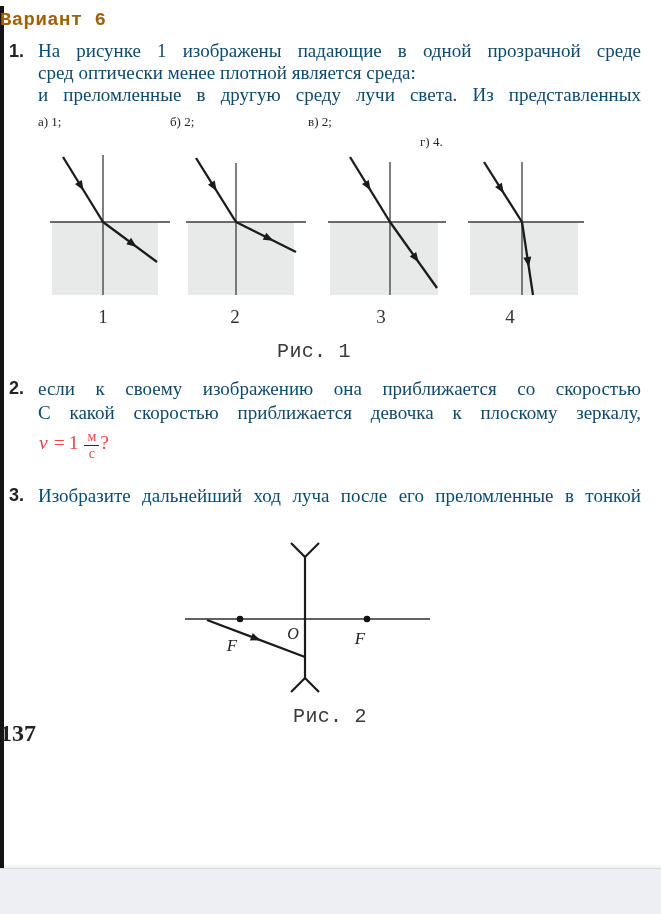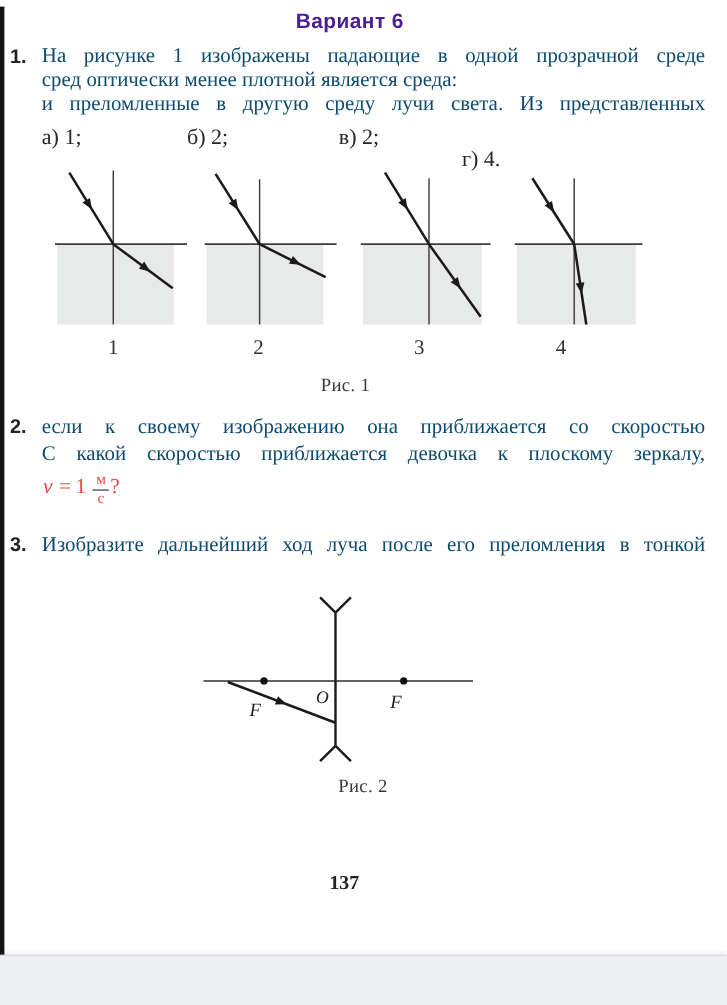--- a/index.html
+++ b/index.html
@@ -3,60 +3,60 @@
 <meta charset="utf-8">
 <style>
   * { margin:0; padding:0; box-sizing:border-box; }
   html,body { width:661px; height:914px; }
   body { background:#ffffff; font-family:"Liberation Serif", serif; color:#262626;
          position:relative; overflow:hidden; }
   .abs { position:absolute; }
 
   .left-strip { left:0; top:6px; width:4px; height:868px; background:#141414; }
 
-  .title { top:9px; left:0; width:636px; text-align:center;
-           font-family:Liberation Sans, sans-serif; font-weight:600; font-size:19px;
-           color:#4c1d95; letter-spacing:.4px; }
+  .title { top:9px; left:0; width:636px; 
+           font-family:Liberation Mono, monospace; font-weight:600; font-size:19px;
+           color:#a16207; letter-spacing:.4px; }
 
   .qnum { left:9px; width:28px; font-family:"Liberation Sans",sans-serif;
           font-weight:bold; font-size:18px; color:#222; }
   .qnum.n1 { top:41px; } .qnum.n2 { top:378px; } .qnum.n3 { top:485px; }
 
   .qtext { left:38px; width:603px; font-size:19px; color:#0c4a6e; }
   .qtext .ln { line-height:22px; }
   .qtext.q2 .ln, .qtext.q3 .ln { line-height:23.5px; }
   .jl { text-align:justify; text-align-last:justify; }
   .q1 { top:40px; } .q2 { top:377px; } .q3 { top:484px; }
 
-  .opt { top:114px; font-size:20px; }
+  .opt { top:114px; font-size:13px; }
   .opt.o0 { left:38px; } .opt.o1 { left:170px; } .opt.o2 { left:308px; } .opt.o3 { left:420px;margin-top:20px; }
 
   .fig1 { top:152px; left:0; width:661px; height:148px; }
   .fig1 svg { position:absolute; top:0; }
   .dlabel { top:306px; width:26px; text-align:center; font-size:19px; color:#333; }
   .dlabel.d0 { left:90px; } .dlabel.d1 { left:222px; } .dlabel.d2 { left:368px; } .dlabel.d3 { left:497px; }
 
-  .figcap { width:628px; text-align:center; font-family:Liberation Serif, serif;
-            font-size:17px; color:#3a3a3a; letter-spacing:.3px; }
+  .figcap { width:628px; text-align:center; font-family:Liberation Mono, monospace;
+            font-size:20px; color:#3a3a3a; letter-spacing:.3px; }
   .cap1 { top:340px; left:0; } .cap2 { top:705px; left:16px; }
 
   .formula { top:430px; left:39px; font-size:19.5px; color:#ef4444; white-space:nowrap; }
   .formula .var { font-style:italic; padding-right:4px; }
   .formula .eq { padding:0 4px 0 2px; }
   .formula .val { padding-right:6px; }
   .frac { display:inline-block; vertical-align:-9px; text-align:center;
           font-size:14px; line-height:14px; }
   .frac .ftop { display:block; border-bottom:1.4px solid #2a2a2a; padding:0 3px 1px; }
   .frac .fbot { display:block; padding-top:1px; }
   .formula .punct { padding-left:1px; }
 
   .fig2 { top:538px; left:180px; width:260px; height:162px; }
 
-  .pagenum { top:792px; left:0; width:626px; text-align:center;
-             font-weight:bold; font-size:18px; color:#222; }
+  .pagenum { top:720px; left:0; width:626px; text-align:left;
+             font-weight:bold; font-size:24px; color:#222; }
 
   .band { left:0; top:868px; width:661px; height:46px; background:#edeff2;
           border-top:1px solid #d7d9dd; box-shadow:0 -2px 4px rgba(0,0,0,.07); }
 </style>
 </head>
 <body>
 
 <div class="abs left-strip"></div>
 
 <div class="abs title">Вариант 6</div>
@@ -120,21 +120,21 @@
 <div class="abs qtext q2">
   <div class="ln jl">если к своему изображению она приближается со скоростью</div>
   <div class="ln jl">С какой скоростью приближается девочка к плоскому зеркалу,</div>
 </div>
 <div class="abs formula">
   <span class="var">v</span><span class="eq">=</span><span class="val">1</span><span class="frac"><span class="ftop">м</span><span class="fbot">с</span></span><span class="punct">?</span>
 </div>
 
 <div class="abs qnum n3">3.</div>
 <div class="abs qtext q3">
-  <div class="ln jl">Изобразите дальнейший ход луча после его преломления в тонкой</div>
+  <div class="ln jl">Изобразите дальнейший ход луча после его преломленные в тонкой</div>
 </div>
 
 <div class="abs fig2"><svg width="260" height="162">
       <line x1="5" y1="81" x2="250" y2="81" stroke="#2e2e2e" stroke-width="1.4" stroke-linecap="butt"></line>
       <line x1="125" y1="19" x2="125" y2="140" stroke="#1b1b1b" stroke-width="2.2" stroke-linecap="butt"></line>
       <line x1="125" y1="19" x2="111" y2="5" stroke="#1b1b1b" stroke-width="2.2" stroke-linecap="butt"></line>
       <line x1="125" y1="19" x2="139" y2="5" stroke="#1b1b1b" stroke-width="2.2" stroke-linecap="butt"></line>
       <line x1="125" y1="140" x2="111" y2="154" stroke="#1b1b1b" stroke-width="2.2" stroke-linecap="butt"></line>
       <line x1="125" y1="140" x2="139" y2="154" stroke="#1b1b1b" stroke-width="2.2" stroke-linecap="butt"></line>
       <circle cx="60" cy="81" r="3.3" fill="#111"></circle>

